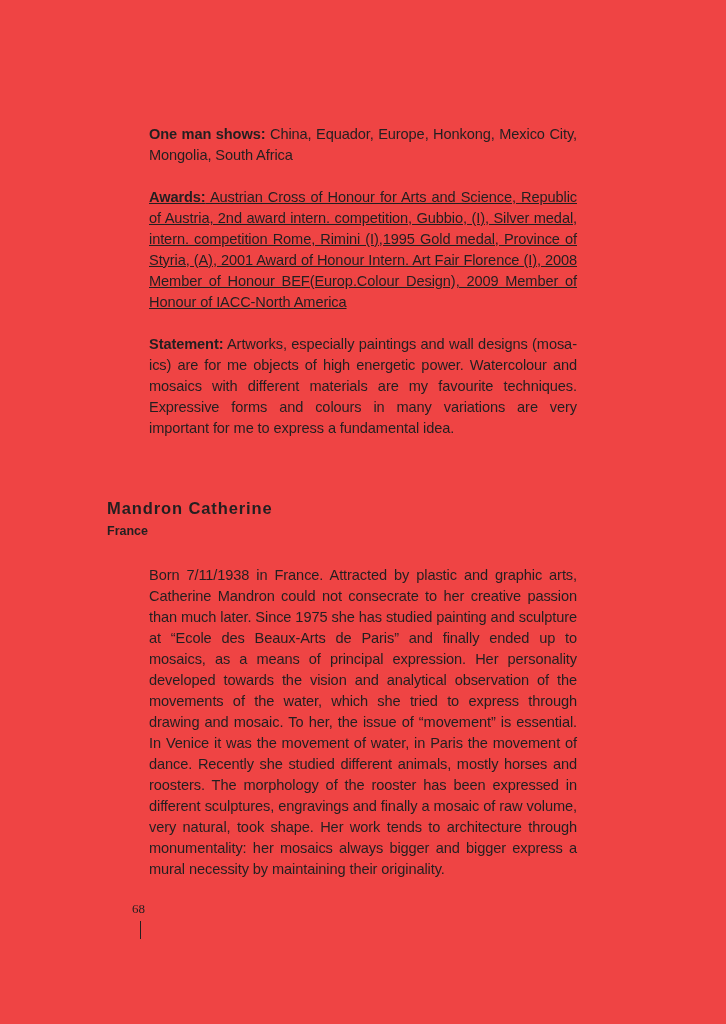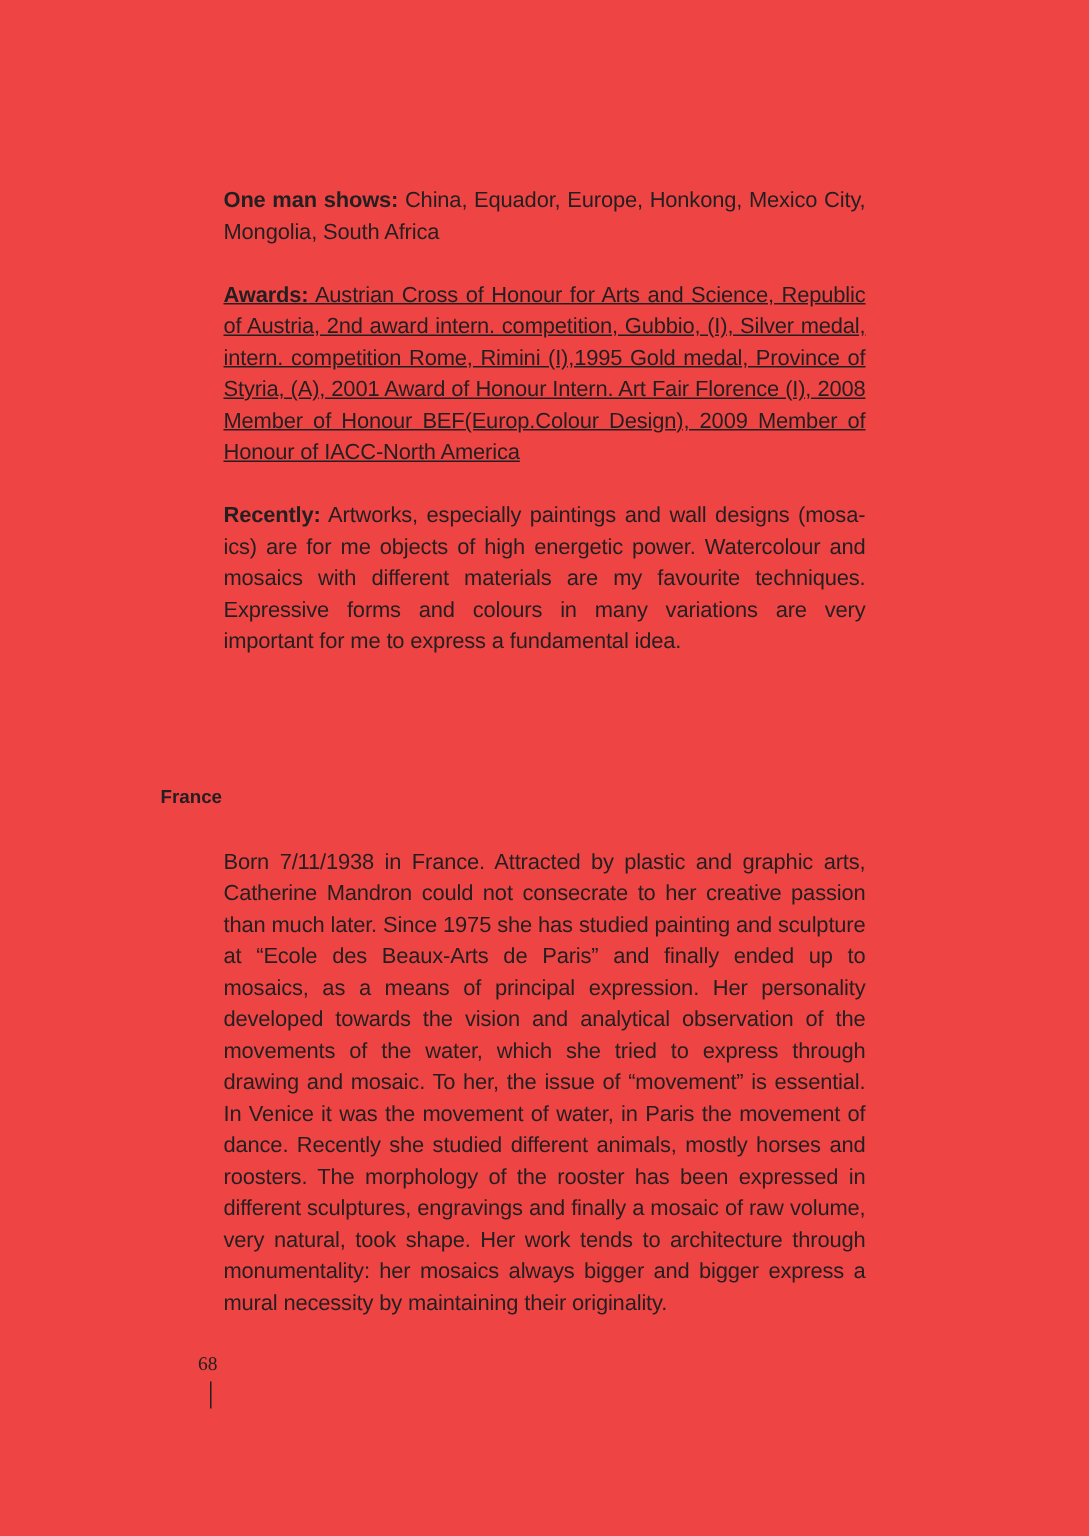--- a/index.html
+++ b/index.html
@@ -90,23 +90,24 @@
 
   <div class="block" id="shows">
     <p><span class="label">One man shows:</span><span> China, Equador, Europe, Honkong, Mexico City, Mongolia, South Africa</span></p>
   </div>
 
   <div class="block" id="awards">
     <p><span class="label">Awards:</span><span> Austrian Cross of Honour for Arts and Science, Republic of Austria, 2nd award intern. competition, Gubbio, (I), Silver medal, in­tern. competition Rome, Rimini (I),1995 Gold medal, Province of Sty­ria, (A), 2001 Award of Honour Intern. Art Fair Florence (I), 2008 Mem­ber of Honour BEF(Europ.Colour Design), 2009 Member of Honour of IACC-North America</span></p>
   </div>
 
   <div class="block" id="statement">
-    <p><span class="label">Recently:</span><span> Artworks, especially paintings and wall designs (mosa­ics) are for me objects of high energetic power. Watercolour and mo­saics with different materials are my favourite techniques. Expressive forms and colours in many variations are very important for me to express a fundamental idea.</span></p>
+    <p><span class="label">Statement:</span><span> Artworks, especially paintings and wall designs (mosa­ics) are for me objects of high energetic power. Watercolour and mo­saics with different materials are my favourite techniques. Expressive forms and colours in many variations are very important for me to express a fundamental idea.</span></p>
   </div>
 
+  <h2 class="artist-name">Mandron Catherine</h2>
   <div class="artist-country">France</div>
 
   <div class="block" id="bio">
     <p>Born 7/11/1938 in France. Attracted by plastic and graphic arts, Catherine Mandron could not consecrate to her creative passion than much later. Since 1975 she has studied painting and sculpture at “Ecole des Beaux-Arts de Paris” and finally ended up to mosaics, as a means of principal expression. Her personality developed towards the vision and analytical observation of the movements of the water, which she tried to express through drawing and mosaic. To her, the issue of “movement” is essential. In Venice it was the movement of water, in Paris the movement of dance. Recently she studied different animals, mostly horses and roosters. The morphology of the rooster has been expressed in different sculptures, engravings and finally a mosaic of raw volume, very natural, took shape. Her work tends to architecture through monumentality: her mosaics always bigger and bigger express a mural necessity by maintaining their originality.</p>
   </div>
 
   <div class="footer">
     <span class="page-number">68</span>
     <span class="page-rule"></span>
   </div>

